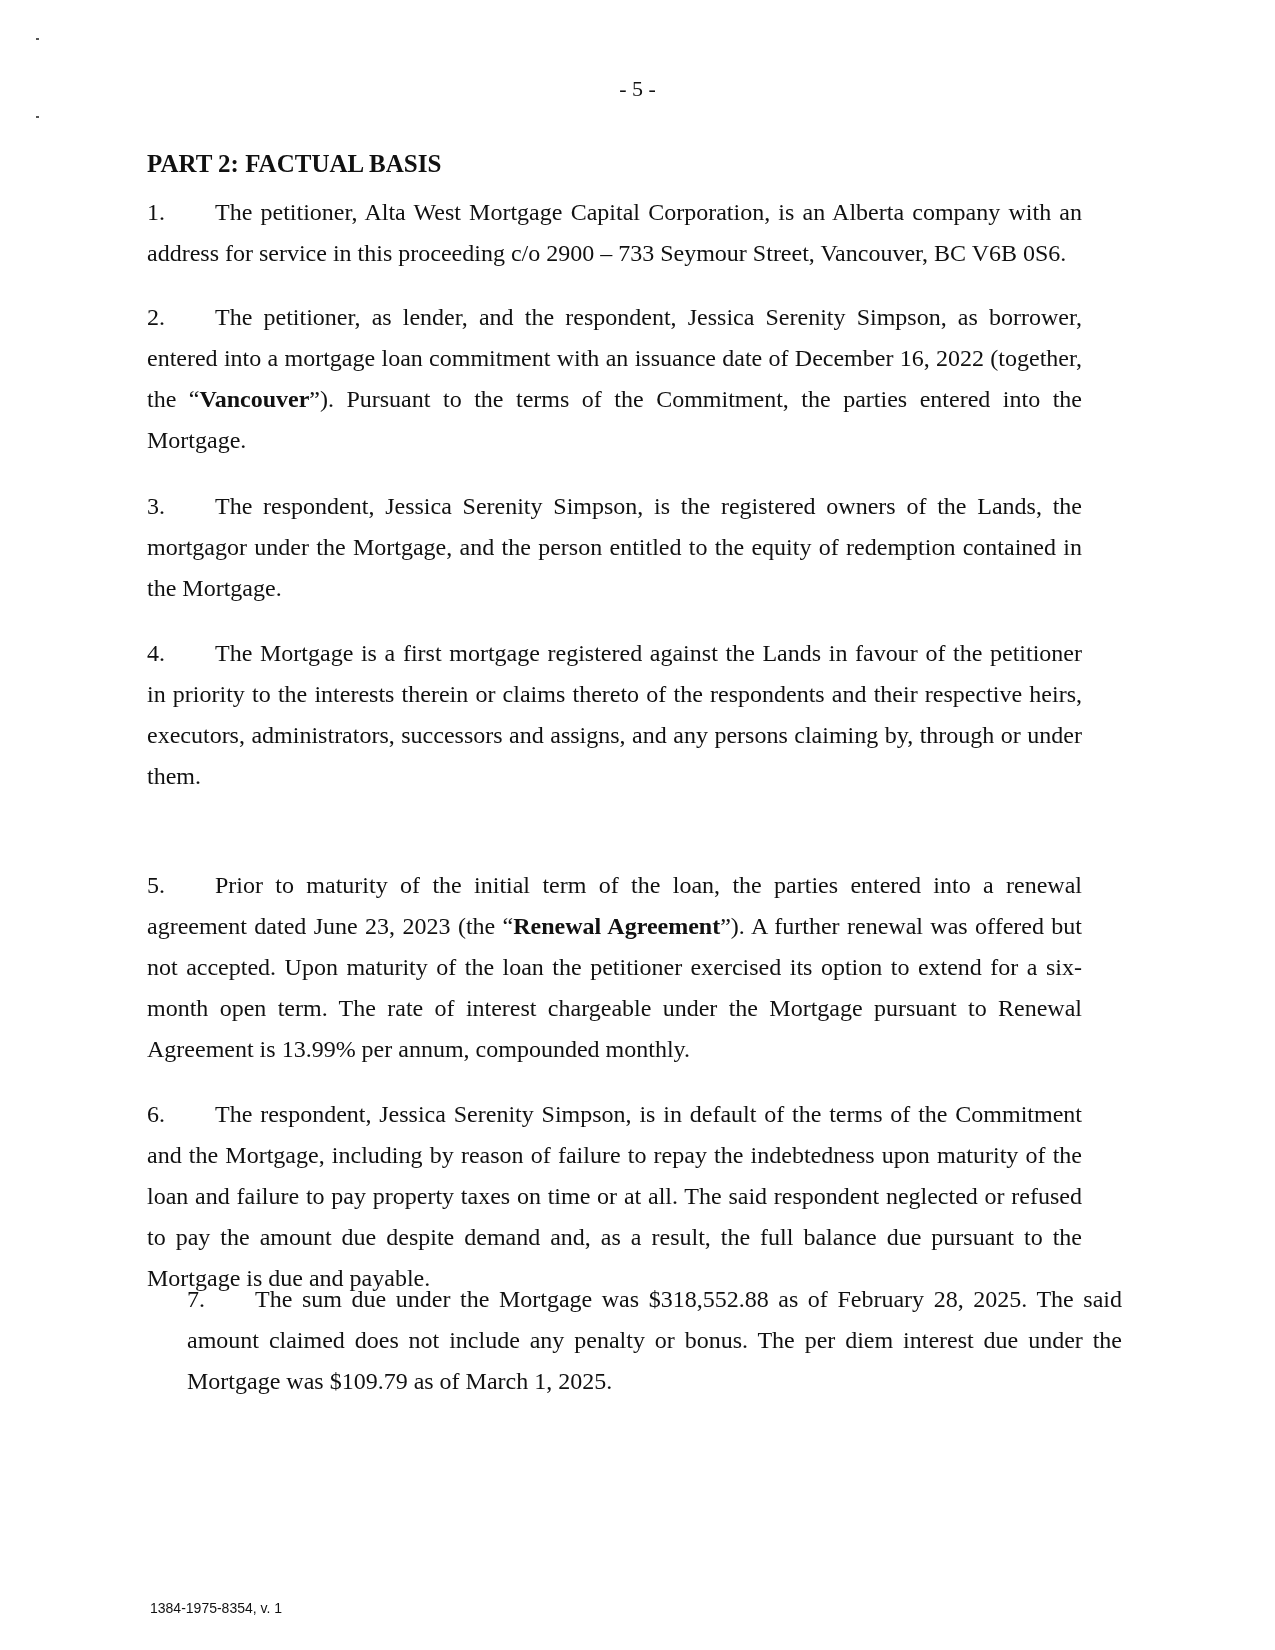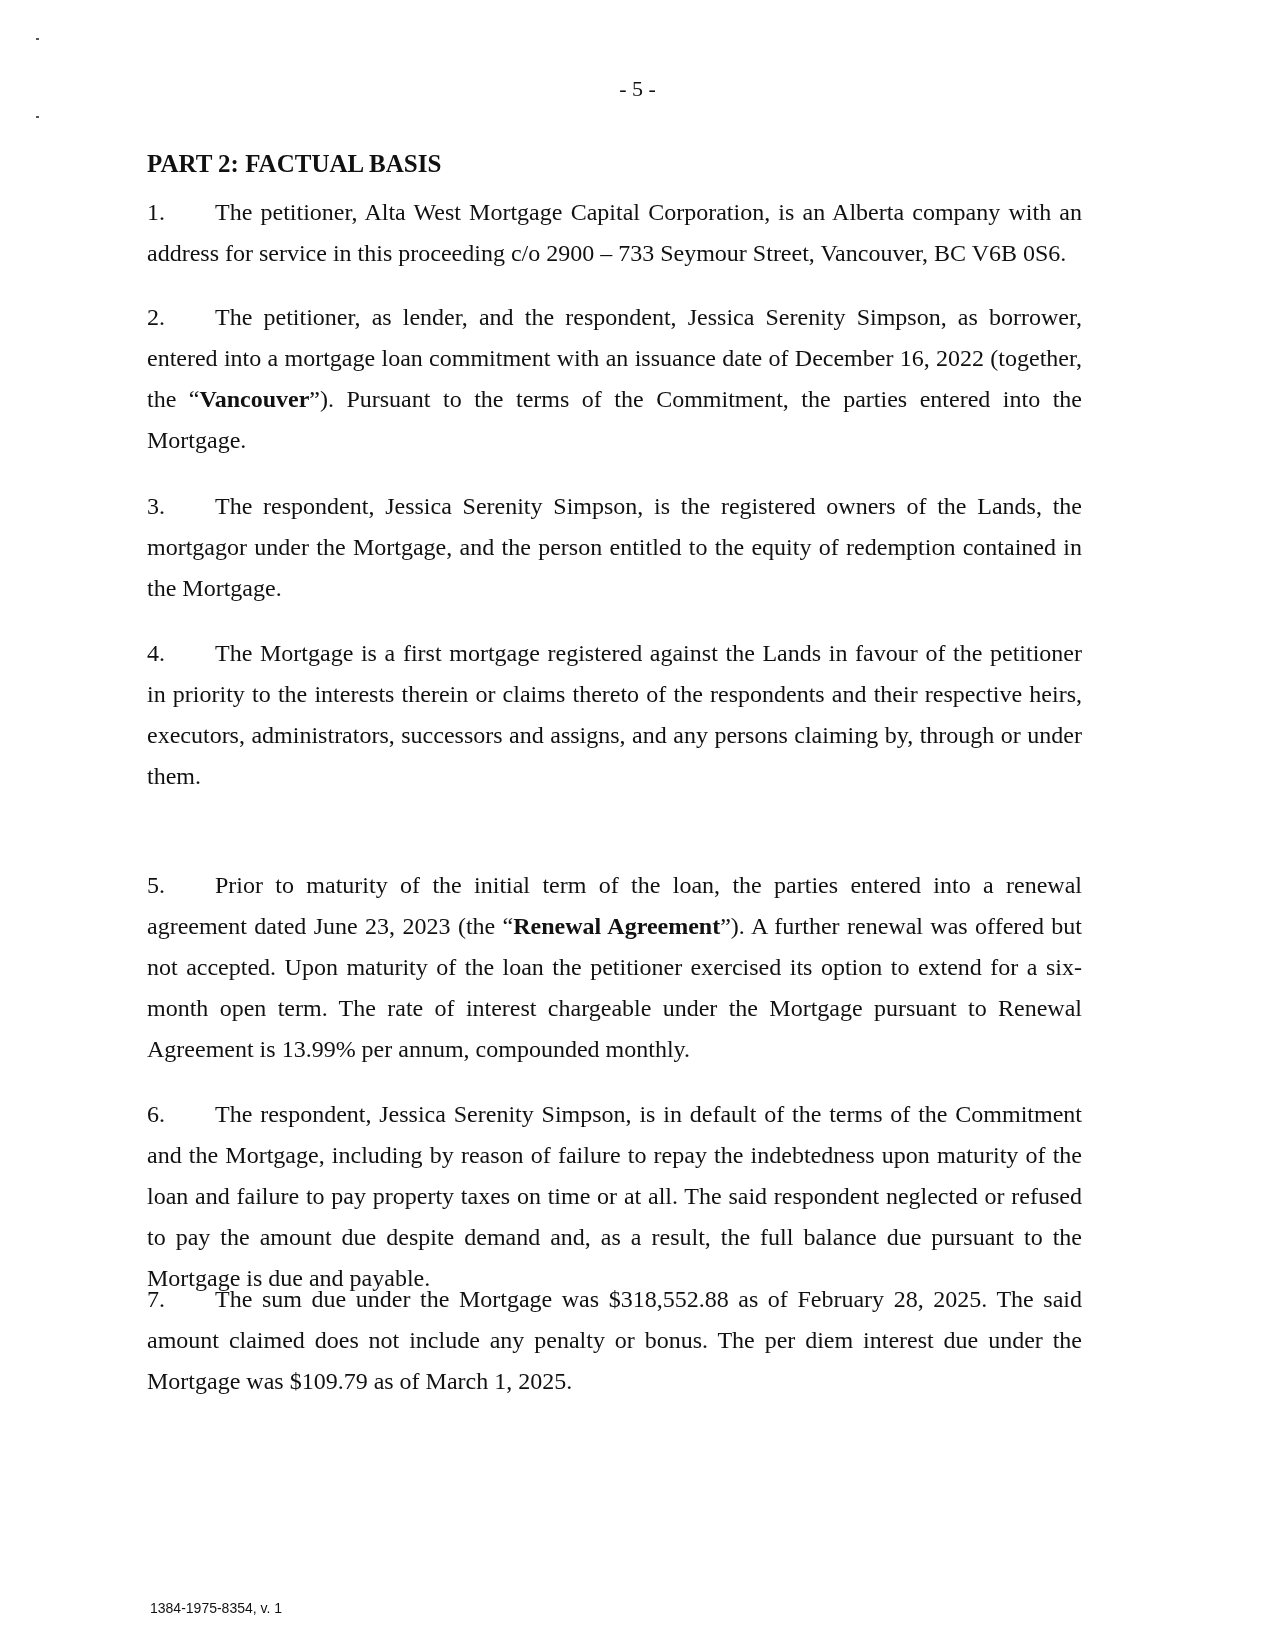--- a/index.html
+++ b/index.html
@@ -42,17 +42,17 @@
 </div>
 
 <div class="para" style="top:821px;margin-top:44px;">
   <span class="num">5.</span><span>Prior to maturity of the initial term of the loan, the parties entered into a renewal agreement dated June 23, 2023 (the “</span><b>Renewal Agreement</b><span>”). A further renewal was offered but not accepted. Upon maturity of the loan the petitioner exercised its option to extend for a six-month open term. The rate of interest chargeable under the Mortgage pursuant to Renewal Agreement is 13.99% per annum, compounded monthly.</span>
 </div>
 
 <div class="para" style="top:1050px;margin-top:44px;">
   <span class="num">6.</span><span>The respondent, Jessica Serenity Simpson, is in default of the terms of the Commitment and the Mortgage, including by reason of failure to repay the indebtedness upon maturity of the loan and failure to pay property taxes on time or at all. The said respondent neglected or refused to pay the amount due despite demand and, as a result, the full balance due pursuant to the Mortgage is due and payable.</span>
 </div>
 
-<div class="para" style="top:1279px;">
+<div class="para" style="top:1279px;margin-left:40px;">
   <span class="num">7.</span><span>The sum due under the Mortgage was $318,552.88 as of February 28, 2025. The said amount claimed does not include any penalty or bonus. The per diem interest due under the Mortgage was $109.79 as of March 1, 2025.</span>
 </div>
 
 <div class="footer">1384-1975-8354, v. 1</div>
 
 </body></html>

